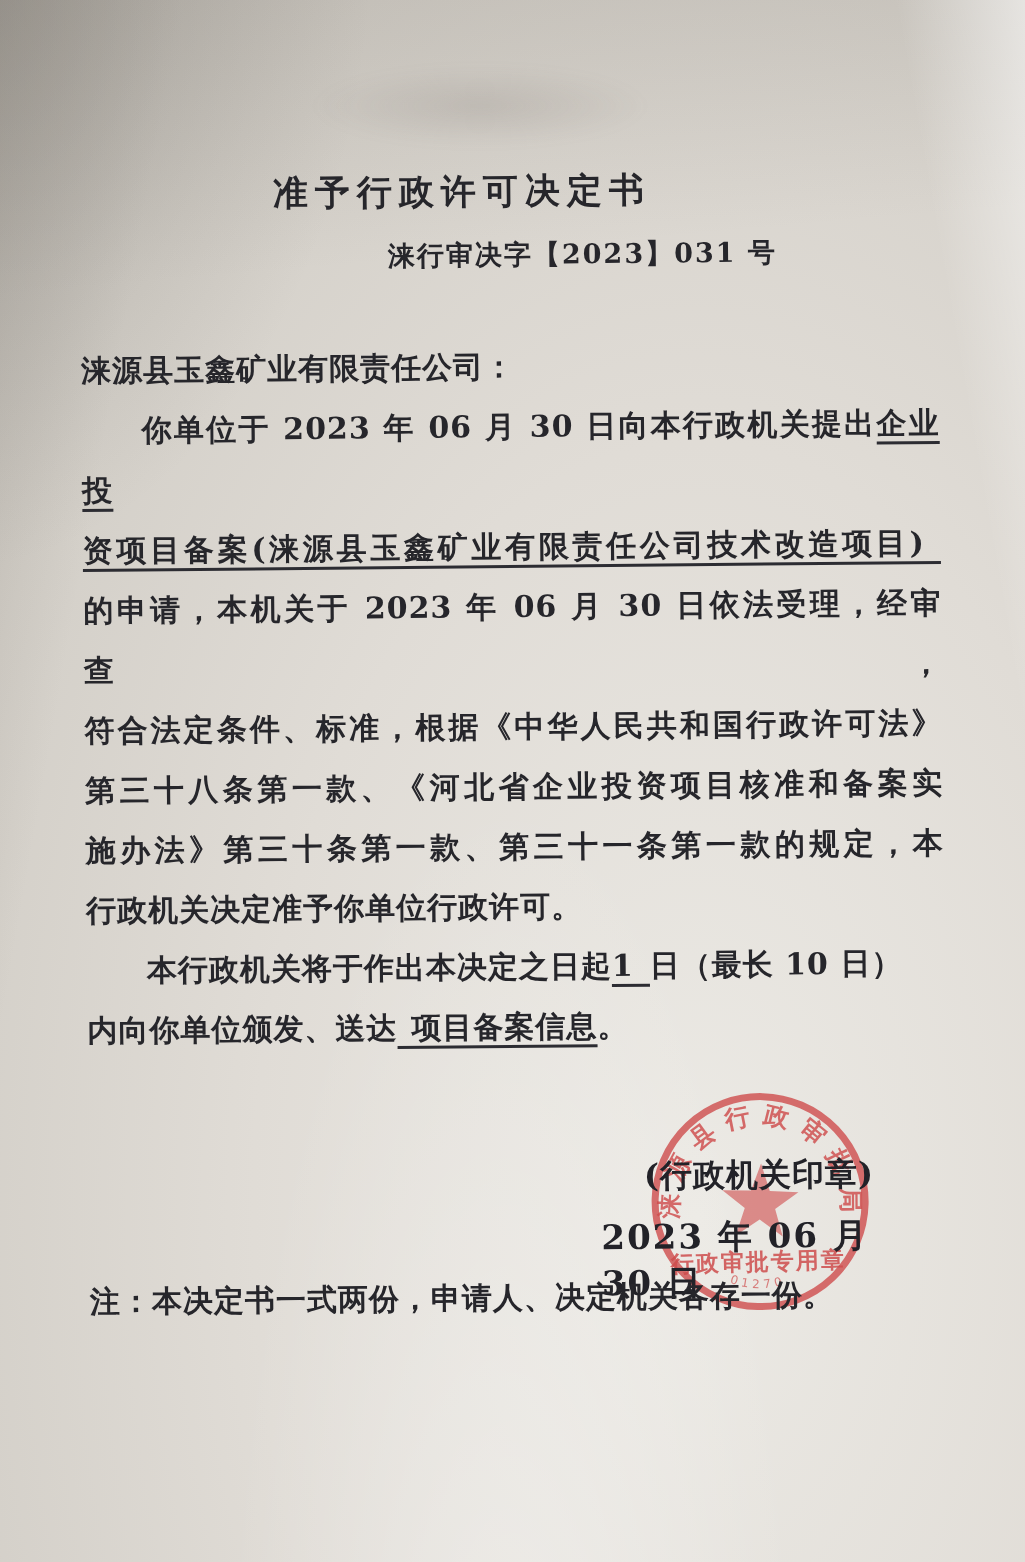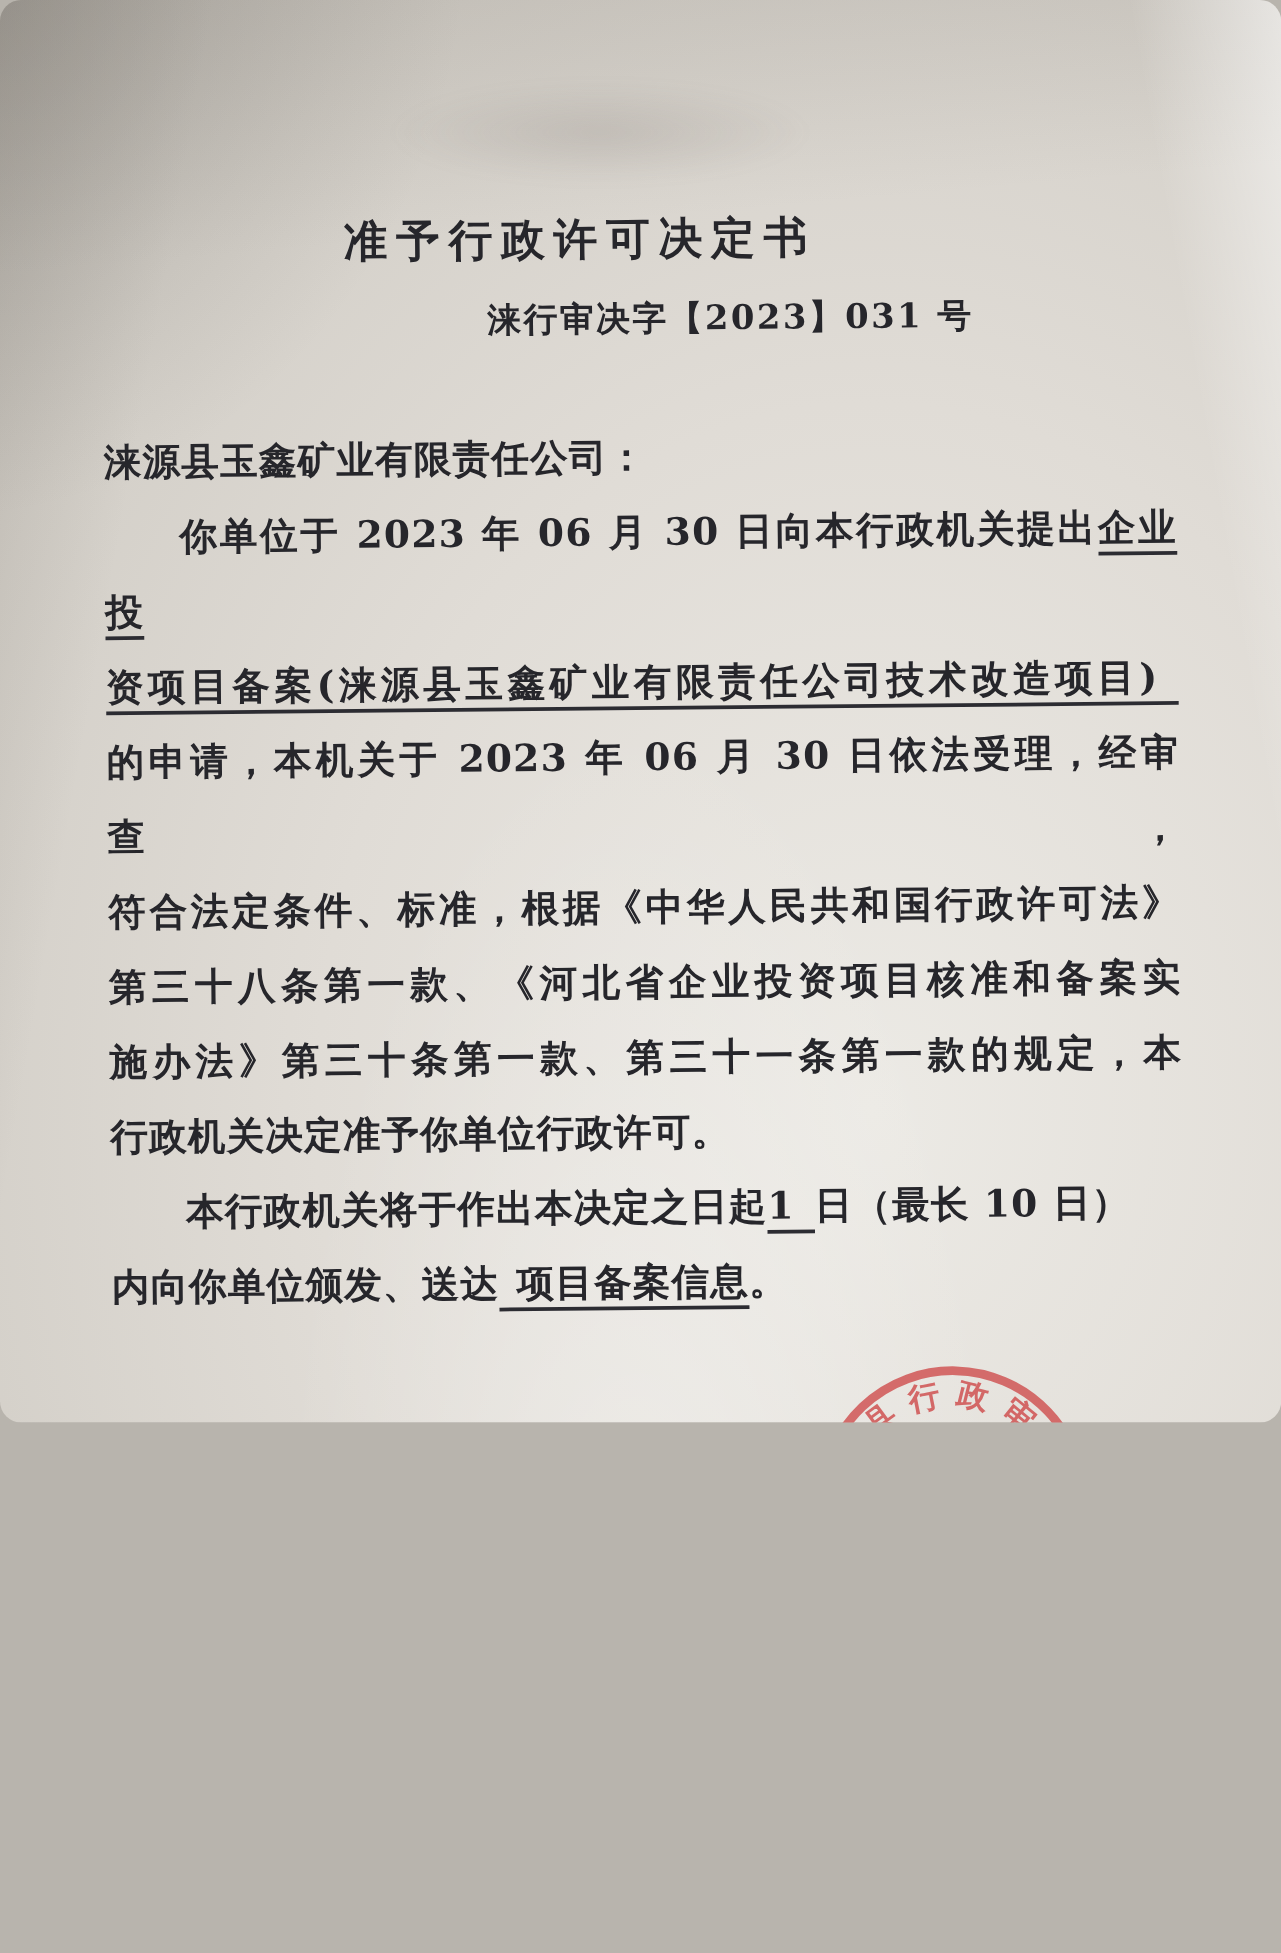--- a/index.html
+++ b/index.html
@@ -3,27 +3,26 @@
 <meta charset="utf-8">
 <style>
   html,body{margin:0;padding:0;}
   body{
     width:1025px;height:1562px;
     background:#b8b4ad;
     font-family:"DejaVu Serif","Liberation Serif",serif;
     overflow:hidden;
   }
   .page{
-    position:relative;width:1025px;height:1138px;overflow:hidden;
+    position:relative;width:1025px;height:1562px;overflow:hidden;
     background:
       linear-gradient(100deg, rgba(134,128,120,0.28) 0%, rgba(134,128,120,0.0) 14%),
       linear-gradient(260deg, rgba(255,255,255,0.55) 0%, rgba(255,255,255,0.0) 10%),
       linear-gradient(175deg, rgba(120,114,106,0.18) 0%, rgba(120,114,106,0.0) 18%),
       radial-gradient(ellipse at 68% 78%, #eceae5 0%, #e0dcd6 45%, #d3cfc8 78%, #c6c2bb 100%);
-    border-radius: 17px;
   }
   
   .page::before{
     content:"";position:absolute;inset:0;pointer-events:none;
     background:
       radial-gradient(ellipse at -5% -5%, rgba(90,86,80,0.30) 0%, rgba(90,86,80,0) 28%),
       radial-gradient(ellipse at 50% 115%, rgba(255,255,255,0.35) 0%, rgba(255,255,255,0) 40%);
   }
   .ghost-bleedthrough{
     position:absolute;top:66px;left:310px;width:340px;height:80px;

